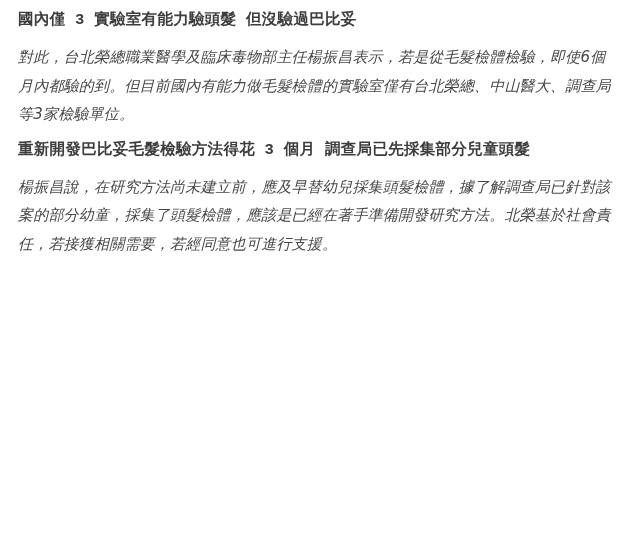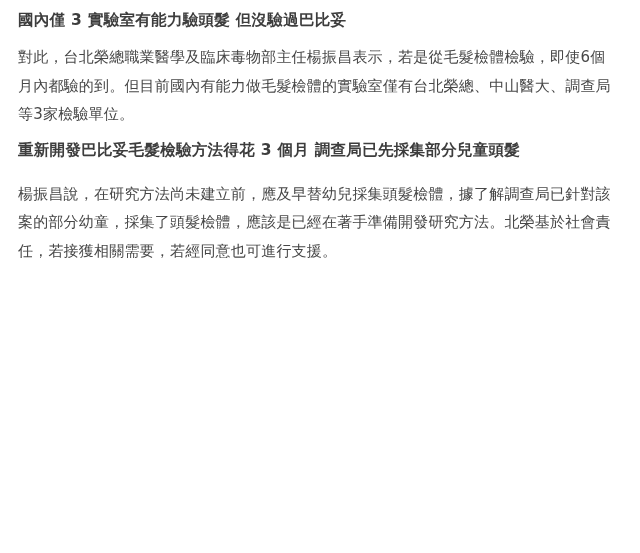--- a/index.html
+++ b/index.html
@@ -18,33 +18,35 @@
     width: 640px;
     padding: 6px 20px 8px 18px;
   }
   .article-heading {
     font-size: 15.5px;
     font-weight: 700;
     color: #3d3d3d;
     line-height: 28px;
     margin: 0 0 9px 0;
     letter-spacing: 0.3px;
+    font-family: Liberation Mono, monospace;
   }
   .article-heading.secondary {
     margin-top: 0;
-    margin-bottom: 16px;
+    margin-bottom: 9px;
   }
   .article-paragraph {
     font-size: 15px;
     font-weight: 400;
     color: #474747;
     line-height: 28.5px;
     margin: 0 0 7px 0;
     letter-spacing: 0.2px;
     overflow-wrap: break-word;
+    font-style: italic;
   }
 </style>
 </head>
 <body>
 
 <article class="article">
   <h2 class="article-heading">國內僅 3 實驗室有能力驗頭髮 但沒驗過巴比妥</h2>
 
   <p class="article-paragraph">對此，台北榮總職業醫學及臨床毒物部主任楊振昌表示，若是從毛髮檢體檢驗，即使6個月內都驗的到。但目前國內有能力做毛髮檢體的實驗室僅有台北榮總、中山醫大、調查局等3家檢驗單位。</p>
 

